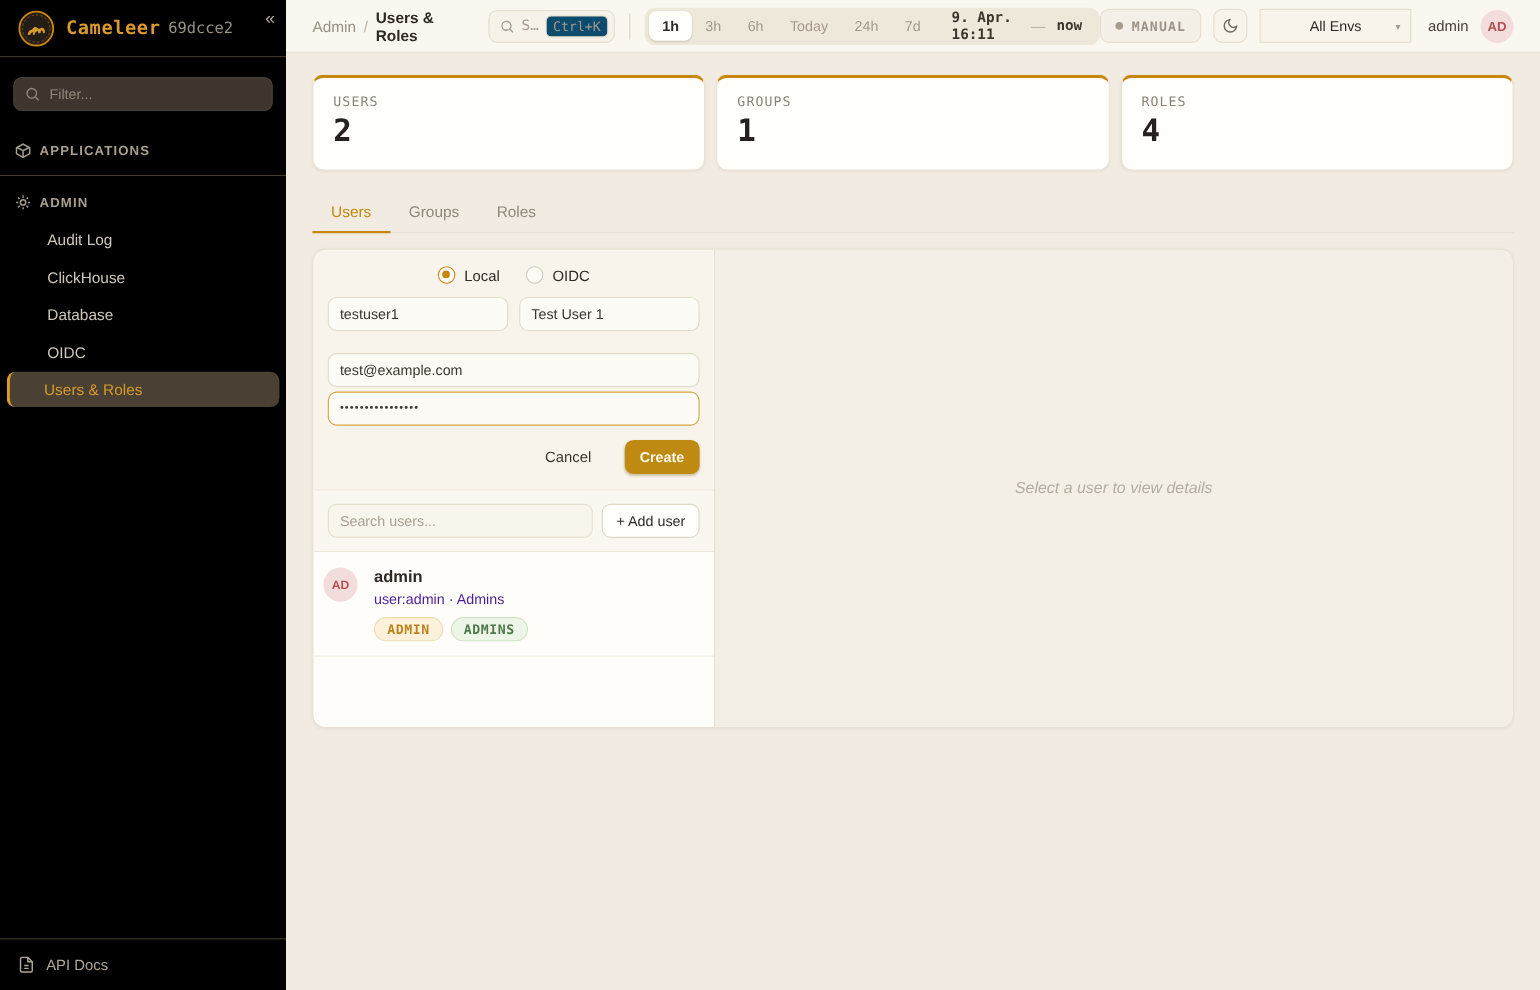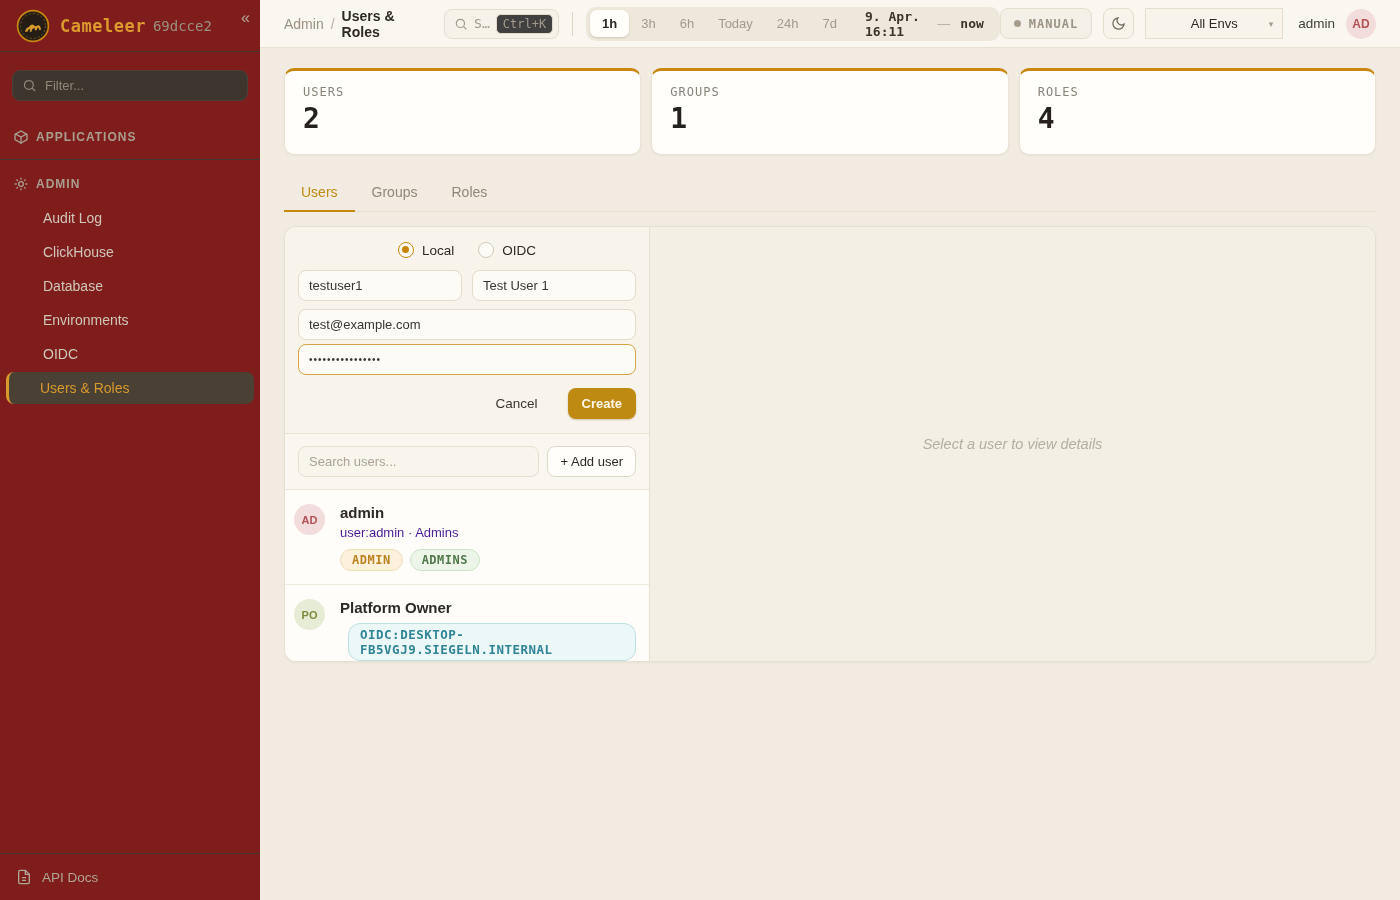--- a/index.html
+++ b/index.html
@@ -1,21 +1,21 @@
 <!DOCTYPE html>
 <html><head>
 <meta charset="utf-8">
 <style>
   * { margin:0; padding:0; box-sizing:border-box; }
   html,body { width:1400px; height:900px; overflow:hidden; }
   body { font-family:"Liberation Sans", sans-serif; background:#f1ebe1; color:#2e2923; }
   .app { display:flex; width:1400px; height:900px; }
 
   
-  .sidebar { width:260px; height:900px; background:#7f1d1d; display:flex; flex-direction:column; flex-shrink:0; }
+  .sidebar { width:260px; height:900px; background:#000000; display:flex; flex-direction:column; flex-shrink:0; }
   .sb-header { height:52px; display:flex; align-items:center; padding:0 10px 0 16px; border-bottom:1px solid #423930; position:relative; }
   .logo-badge { width:34px; height:34px; flex-shrink:0; }
   .logo-title { font-family:"DejaVu Sans Mono", monospace; font-weight:bold; font-size:17px; color:#dc9a2e; margin-left:10px; letter-spacing:.5px; }
   .logo-version { font-family:"DejaVu Sans Mono", monospace; font-size:14px; color:#9b9183; margin-left:7px; }
   .collapse-btn { position:absolute; right:10px; top:10px; color:#b4aa9b; font-size:16px; cursor:pointer; line-height:1; }
   .sb-filter { margin:18px 12px 10px 12px; position:relative; }
   .sb-filter input { width:100%; height:31px; background:#3e362e; border:1px solid #4a4138; border-radius:8px; color:#cfc7ba; font-size:13px; padding:0 10px 0 32px; outline:none; }
   .sb-filter input::placeholder { color:#8f8779; }
   .sb-filter .icon { position:absolute; left:10px; top:8px; width:15px; height:15px; color:#8f8779; }
   nav.sb-nav { flex:1; padding-top:10px; }
@@ -29,21 +29,21 @@
 
   
   .main { flex:1; display:flex; flex-direction:column; }
   .topbar { height:48px; background:#faf7f0; border-bottom:1px solid #e8e1d4; display:flex; align-items:center; padding:0 24px; flex-shrink:0; }
   .crumb-light { color:#9a9183; font-size:14px; }
   .crumb-sep { color:#b8b0a2; font-size:14px; margin:0 7px; }
   .crumb-bold { color:#2e2923; font-size:14px; font-weight:bold; }
   .gsearch { margin-left:16px; height:30px; background:#f6f2e9; border:1px solid #e5ddcd; border-radius:8px; display:flex; align-items:center; padding:0 5px 0 9px; gap:6px; cursor:pointer; }
   .gsearch .icon { width:14px; height:14px; color:#a39a8c; }
   .gsearch .ph { font-family:"DejaVu Sans Mono", monospace; font-size:13px; color:#a39a8c; }
-  .gsearch kbd { font-family:"DejaVu Sans Mono", monospace; font-size:12px; color:#a39a8c; background:#404040; border:1px solid #e2dac9; border-radius:5px; padding:2px 6px; }
+  .gsearch kbd { font-family:"DejaVu Sans Mono", monospace; font-size:12px; color:#a39a8c; background:#0c4a6e; border:1px solid #e2dac9; border-radius:5px; padding:2px 6px; }
   .tb-vdiv { width:1px; height:24px; background:#ddd5c5; margin:0 13px; }
   .time-group { background:#eee8db; border-radius:10px; height:34px; display:flex; align-items:center; padding:0 4px; }
   .range-btn { height:27px; padding:0 12px; border-radius:7px; font-size:13px; color:#a39a8c; display:flex; align-items:center; cursor:pointer; border:none; background:transparent; }
   .range-btn.active { background:#fffefb; color:#2e2923; font-weight:bold; box-shadow:0 1px 2px rgba(60,50,30,.18); }
   .time-from { font-family:"DejaVu Sans Mono", monospace; font-size:13px; font-weight:bold; color:#3b352c; padding:0 10px 0 16px; cursor:pointer; }
   .time-dash { color:#b5ac9d; font-size:13px; }
   .time-to { font-family:"DejaVu Sans Mono", monospace; font-size:13px; font-weight:bold; color:#3b352c; padding:0 12px 0 10px; cursor:pointer; }
   .tb-right { margin-left:auto; display:flex; align-items:center; gap:11px; }
   .manual-btn { height:31px; border:1px solid #e5ddcd; background:#f5f0e7; border-radius:8px; display:flex; align-items:center; gap:8px; padding:0 13px; cursor:pointer; }
   .manual-dot { width:7px; height:7px; border-radius:50%; background:#a79d8e; }
@@ -72,21 +72,21 @@
   .empty-msg { font-style:italic; color:#b5ada0; font-size:14.5px; }
 
   .create-form { background:#f8f4ec; padding:13px 13px 14px 13px; border-bottom:1px solid #ece5d7; }
   .radio-row { display:flex; align-items:center; gap:24px; padding:2px 4px 12px 4px;justify-content:center; }
   .radio-opt { display:flex; align-items:center; gap:8px; cursor:pointer; }
   .radio-circle { width:16px; height:16px; border-radius:50%; border:1.5px solid #d0c9bb; background:#fdfbf6; position:relative; }
   .radio-circle.sel { border:1.5px solid #c8860f; }
   .radio-circle.sel::after { content:""; position:absolute; left:3px; top:3px; width:7px; height:7px; border-radius:50%; background:#c8860f; }
   .radio-label { font-size:13.5px; color:#2f2a24; }
   .fi { height:31px; border:1px solid #e3dbcb; background:#fdfbf6; border-radius:8px; font-size:13px; color:#3a352e; padding:0 10px; outline:none; font-family:"Liberation Sans", sans-serif; width:100%; }
-  .input-row { display:flex; gap:10px; margin-bottom:8px; }
+  .input-row { display:flex; gap:10px; margin-bottom:20px; }
   .fi.email { margin-bottom:4px; }
   .fi.pw { border:1px solid #d6a445; font-size:10px; letter-spacing:1px; color:#3a352e; }
   .form-actions { display:flex; justify-content:flex-end; align-items:center; gap:30px; margin-top:13px; }
   .cancel-btn { font-size:13.5px; color:#3a352e; background:none; border:none; cursor:pointer; font-family:"Liberation Sans", sans-serif; }
   .create-btn { background:#bf8a12; color:#fdf7ea; font-size:13px; font-weight:bold; border:none; border-radius:8px; padding:8px 14px; cursor:pointer; box-shadow:0 1px 2px rgba(120,90,20,.3); font-family:"Liberation Sans", sans-serif; }
 
   .list-toolbar { display:flex; gap:8px; padding:12px 13px; background:#faf7f0; border-bottom:1px solid #ece5d7; }
   .search-users { flex:1; height:31px; border:1px solid #e5dfd0; background:#f8f5ed; border-radius:8px; font-size:13px; color:#3a352e; padding:0 10px; outline:none; font-family:"Liberation Sans", sans-serif; }
   .search-users::placeholder { color:#aba293; }
   .add-user-btn { height:31px; background:#fffefb; border:1px solid #e0d9c9; border-radius:8px; font-size:13px; color:#2f2a24; padding:0 12px; cursor:pointer; white-space:nowrap; font-family:"Liberation Sans", sans-serif; }
@@ -152,21 +152,20 @@
           <svg viewBox="0 0 24 24" fill="none" stroke="currentColor" stroke-width="2">
               <circle cx="12" cy="12" r="3.6"></circle>
               <path d="M12 2.5v3M12 18.5v3M2.5 12h3M18.5 12h3M5.2 5.2l2.1 2.1M16.7 16.7l2.1 2.1M18.8 5.2l-2.1 2.1M7.3 16.7l-2.1 2.1"></path>
             </svg>
         </span>
         <span>ADMIN</span>
       </div>
       <div class="sb-item">Audit Log</div>
       <div class="sb-item">ClickHouse</div>
       <div class="sb-item">Database</div>
-      <div class="sb-item">Environments</div>
       <div class="sb-item">OIDC</div>
       <div class="sb-item active">Users &amp; Roles</div>
     </nav>
 
     <div class="sb-footer">
       <span class="icon">
         <svg viewBox="0 0 24 24" fill="none" stroke="currentColor" stroke-width="2">
             <path d="M14 2H6a2 2 0 00-2 2v16a2 2 0 002 2h12a2 2 0 002-2V8l-6-6z"></path>
             <path d="M14 2v6h6M9 13h6M9 17h6"></path>
           </svg>
@@ -289,29 +288,20 @@
               <div class="u-body">
                 <div class="u-name">admin</div>
                 <div class="u-meta">user:admin · Admins</div>
                 <div class="badge-row">
                   <span class="badge amber">ADMIN</span>
                   <span class="badge green">ADMINS</span>
                 </div>
               </div>
             </div>
 
-            <div class="user-row">
-              <div class="u-avatar green">PO</div>
-              <div class="u-body">
-                <div class="u-name">Platform Owner</div>
-                <span class="oidc-pill">OIDC:DESKTOP-FB5VGJ9.SIEGELN.INTERNAL</span>
-                
-                
-              </div>
-            </div>
 
           </div>
         </div>
 
         <div class="right-col">
           <span class="empty-msg">Select a user to view details</span>
         </div>
       </div>
 
     </div>

